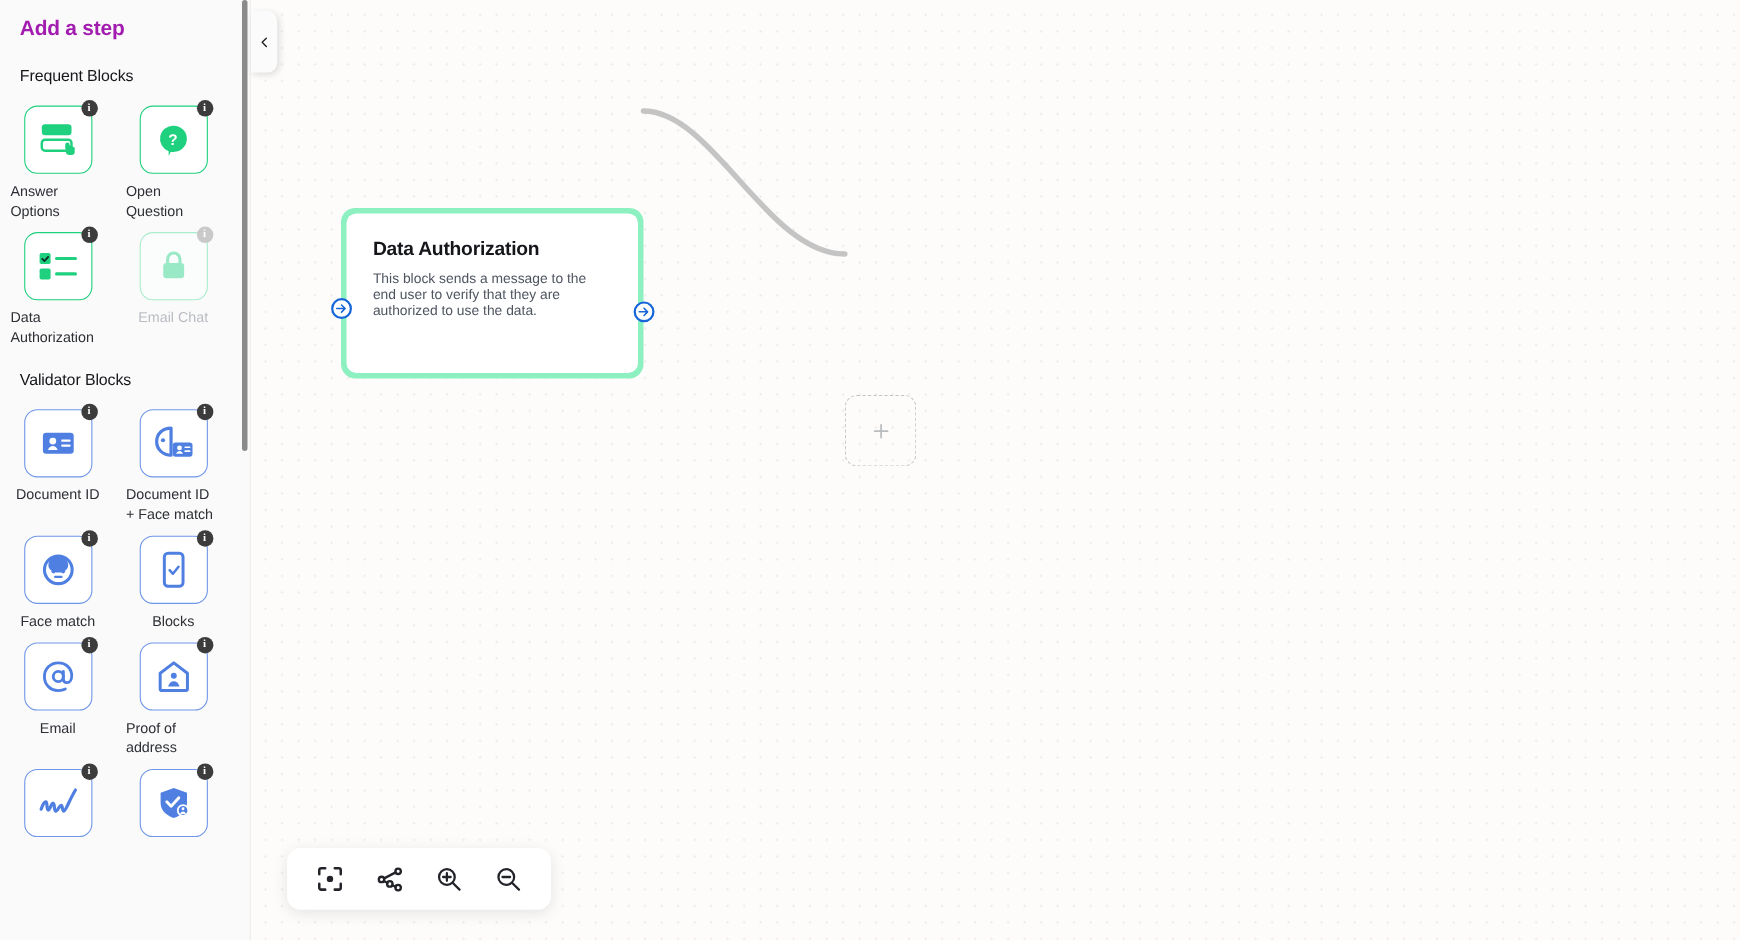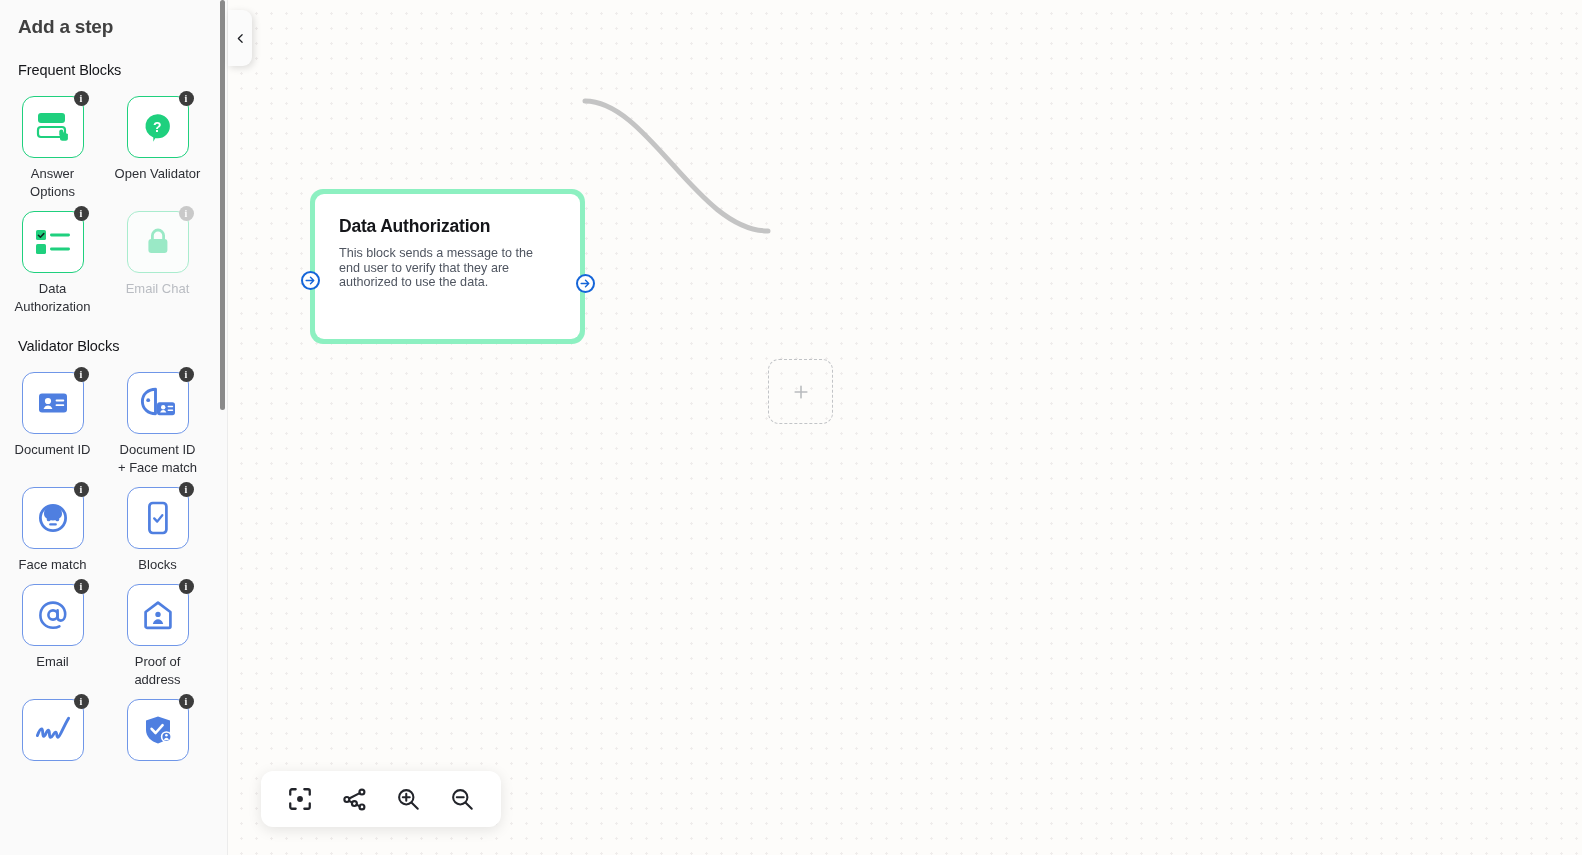--- a/index.html
+++ b/index.html
@@ -16,21 +16,21 @@
   .sidebar {
     position: absolute; left: 0; top: 0;
     width: 227px; height: 855px;
     background: #fafafa;
     overflow: hidden;
     z-index: 30;
   }
   .sidebar-inner { position: absolute; left: 0; top: 0; width: 221px; }
 
   .panel-title {
-    font-size: 19px; font-weight: 700; color: #404040;
+    font-size: 19px; font-weight: 700; color: #a21caf;
     letter-spacing: -0.2px;
     padding: 16px 0 0 18px;
   }
   .group-title {
     font-size: 14.5px; font-weight: 400; color: #15161a;
     padding: 0 0 0 18px;
     letter-spacing: -0.1px;
   }
   .group { padding-top: 22px; }
   .group.first { padding-top: 24px; }
@@ -68,21 +68,21 @@
     display: flex; align-items: center; justify-content: center;
     font-family: "Liberation Serif", serif;
     line-height: 1;
   }
   .info-badge.dim { background: #c9c9c9; }
   .info-badge i { font-style: normal; transform: translateY(-0.5px); }
 
   .block-label {
     margin-top: 7px;
     font-size: 13px; line-height: 18px;
-    color: #2d2f35; text-align: center;
+    color: #2d2f35; text-align: left;
     max-width: 86px;
   }
   .block-label.dim { color: #b9bcc2; }
 
   
   .sb-track {
     position: absolute; right: 2px; top: 0;
     width: 8px; height: 855px;
     background: #fafafa;
     z-index: 32;
@@ -282,21 +282,21 @@
           <div class="block">
             <div class="block-tile">
               <div class="info-badge">
                   <i>i</i>
                 </div>
               <svg width="32" height="32" viewBox="0 0 32 32">
                 <path d="M16 3a13 13 0 1 1 0 26h-3l-2 4v-4.8A13 13 0 0 1 16 3z" fill="#1fd07e" transform="translate(0,-1) scale(0.92) translate(1.3,1.6)"></path>
                 <text x="15.2" y="20.6" font-family="Liberation Sans, sans-serif" font-size="14" font-weight="700" fill="#ffffff" text-anchor="middle">?</text>
               </svg>
             </div>
-            <div class="block-label">Open Validator</div>
+            <div class="block-label">Open Question</div>
           </div>
 
           <div class="block">
             <div class="block-tile">
               <div class="info-badge">
                   <i>i</i>
                 </div>
               <svg width="36" height="28" viewBox="0 0 36 28">
                 <rect x="1" y="2" width="10" height="10" rx="1.6" fill="#1fd07e"></rect>
                 <path d="M3.4 7.3l2 2 3.4-3.7" fill="none" stroke="#0d2b20" stroke-width="1.6" stroke-linecap="round" stroke-linejoin="round"></path>

